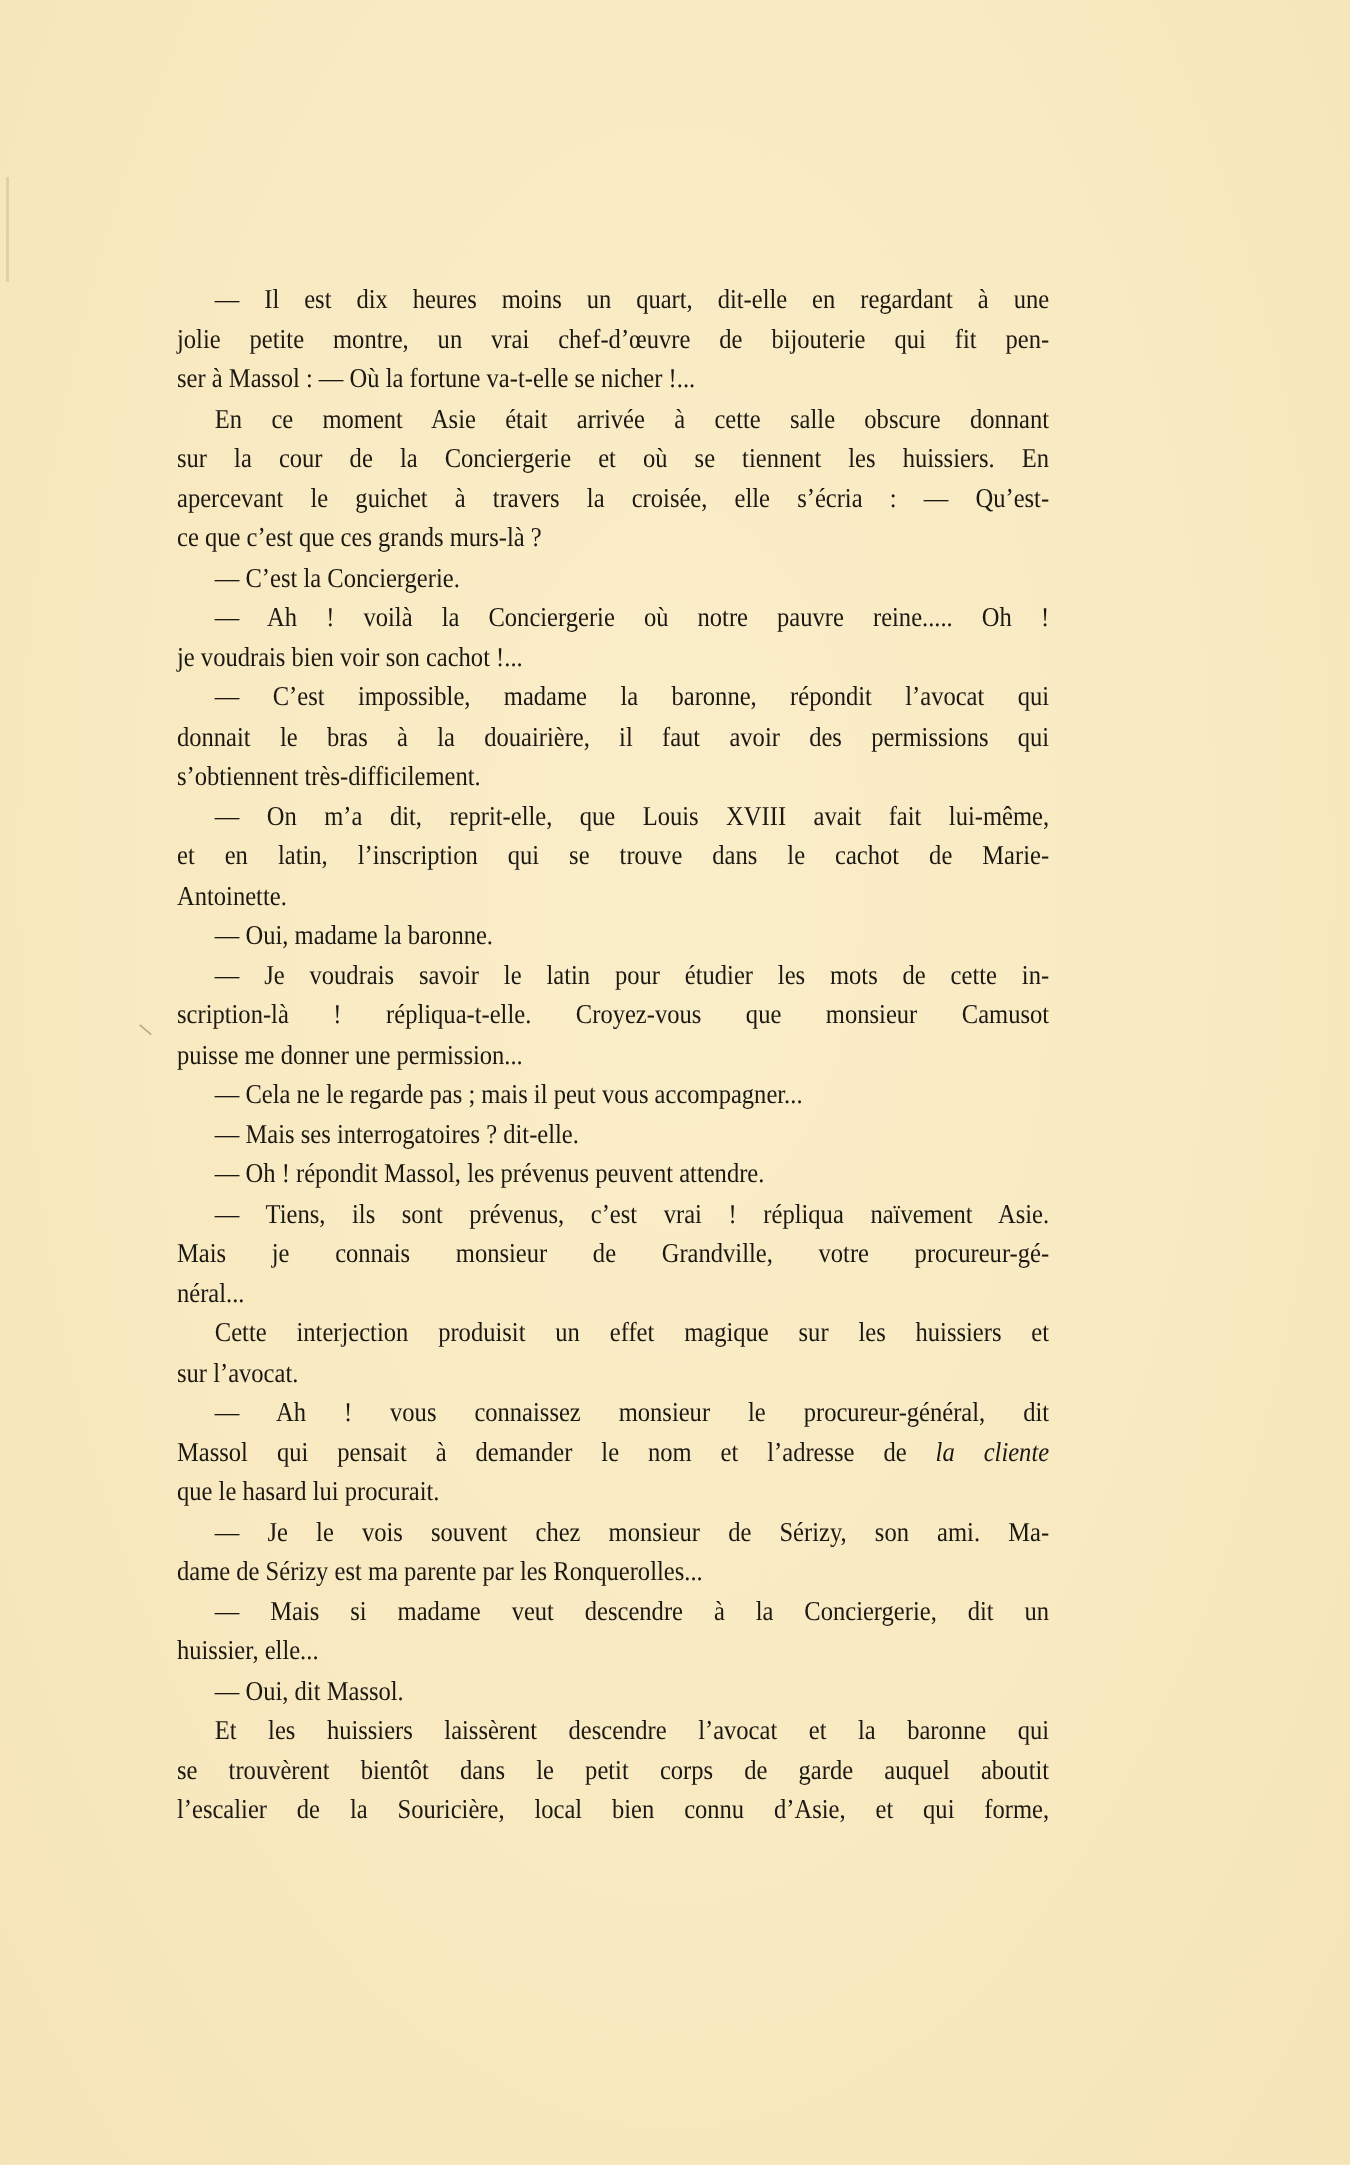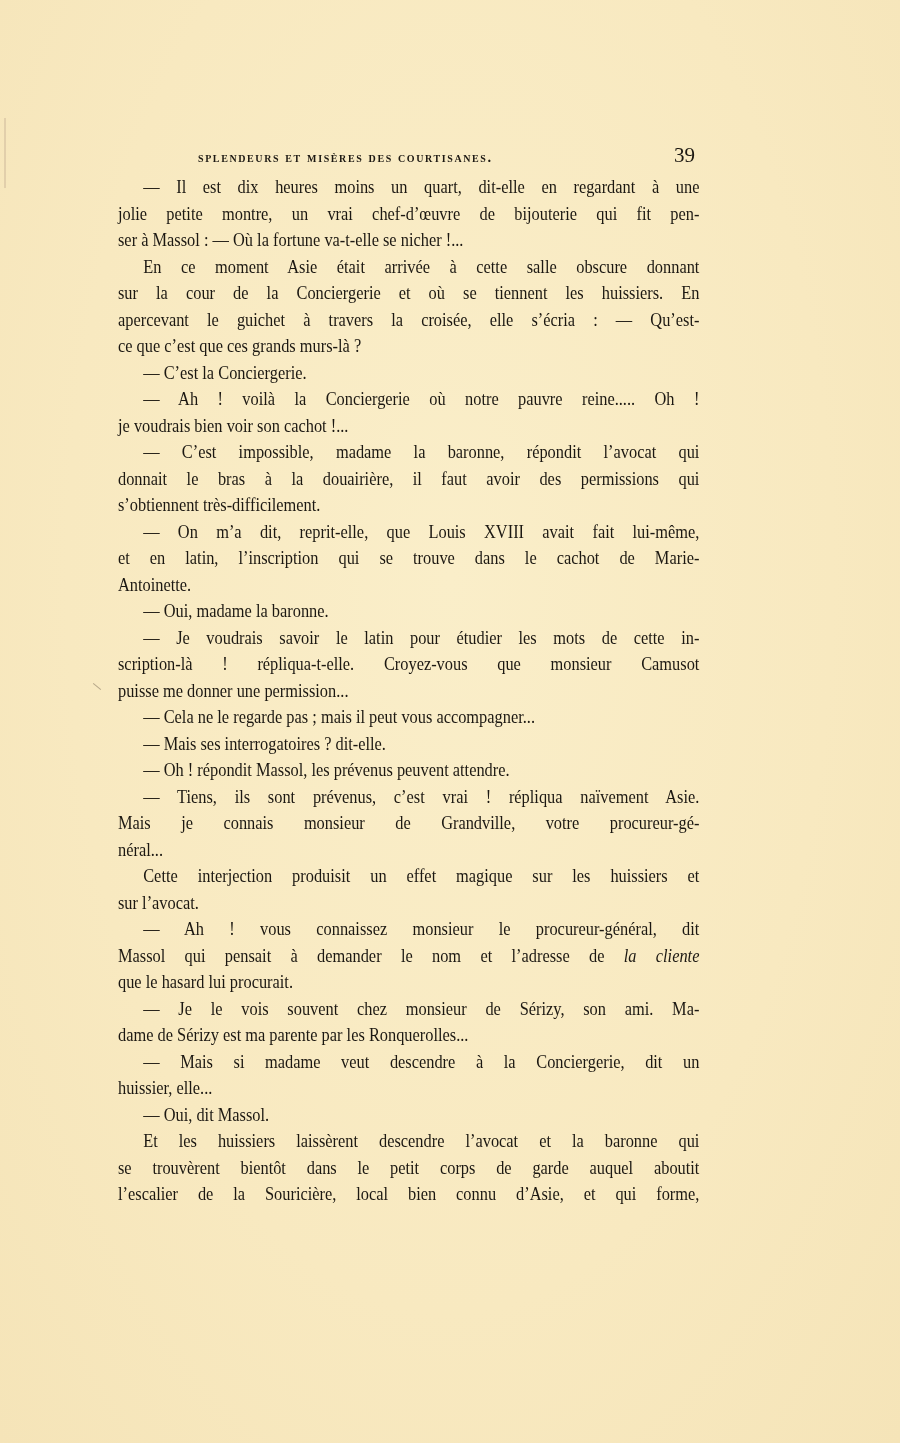--- a/index.html
+++ b/index.html
@@ -52,21 +52,21 @@
   .page-number {
     position: absolute;
     right: 3px;
     top: 0;
     font-size: 21px;
     font-family: "Liberation Serif", serif;
   }
   .text-block {
     position: absolute;
     left: 118px;
-    top: 174px;
+    top: 186px;
     width: 582px;
   }
   .line {
     display: block;
     height: 26.5px;
     line-height: 26.5px;
     font-size: 18.2px;
     white-space: nowrap;
     text-align: justify;
     text-align-last: justify;
@@ -95,24 +95,20 @@
     opacity: 0.6;
   }
 </style>
 </head>
 <body>
 
 <div class="page">
   <div class="edge-mark"></div>
   <div class="stray-mark"></div>
 
-  <div class="header">
-    <span class="running-title">SPLENDEURS ET MISÈRES DES COURTISANES.</span>
-    <span class="page-number">39</span>
-  </div>
 
   <div class="text-block" id="text-block">
     <span class="line indent"><span>— Il est dix heures moins un quart, dit-elle en regardant à une</span></span>
     <span class="line"><span>jolie petite montre, un vrai chef-d’œuvre de bijouterie qui fit pen-</span></span>
     <span class="line last"><span>ser à Massol : — Où la fortune va-t-elle se nicher !...</span></span>
     <span class="line indent"><span>En ce moment Asie était arrivée à cette salle obscure donnant</span></span>
     <span class="line"><span>sur la cour de la Conciergerie et où se tiennent les huissiers. En</span></span>
     <span class="line"><span>apercevant le guichet à travers la croisée, elle s’écria : — Qu’est-</span></span>
     <span class="line last"><span>ce que c’est que ces grands murs-là ?</span></span>
     <span class="line indent last"><span>— C’est la Conciergerie.</span></span>

